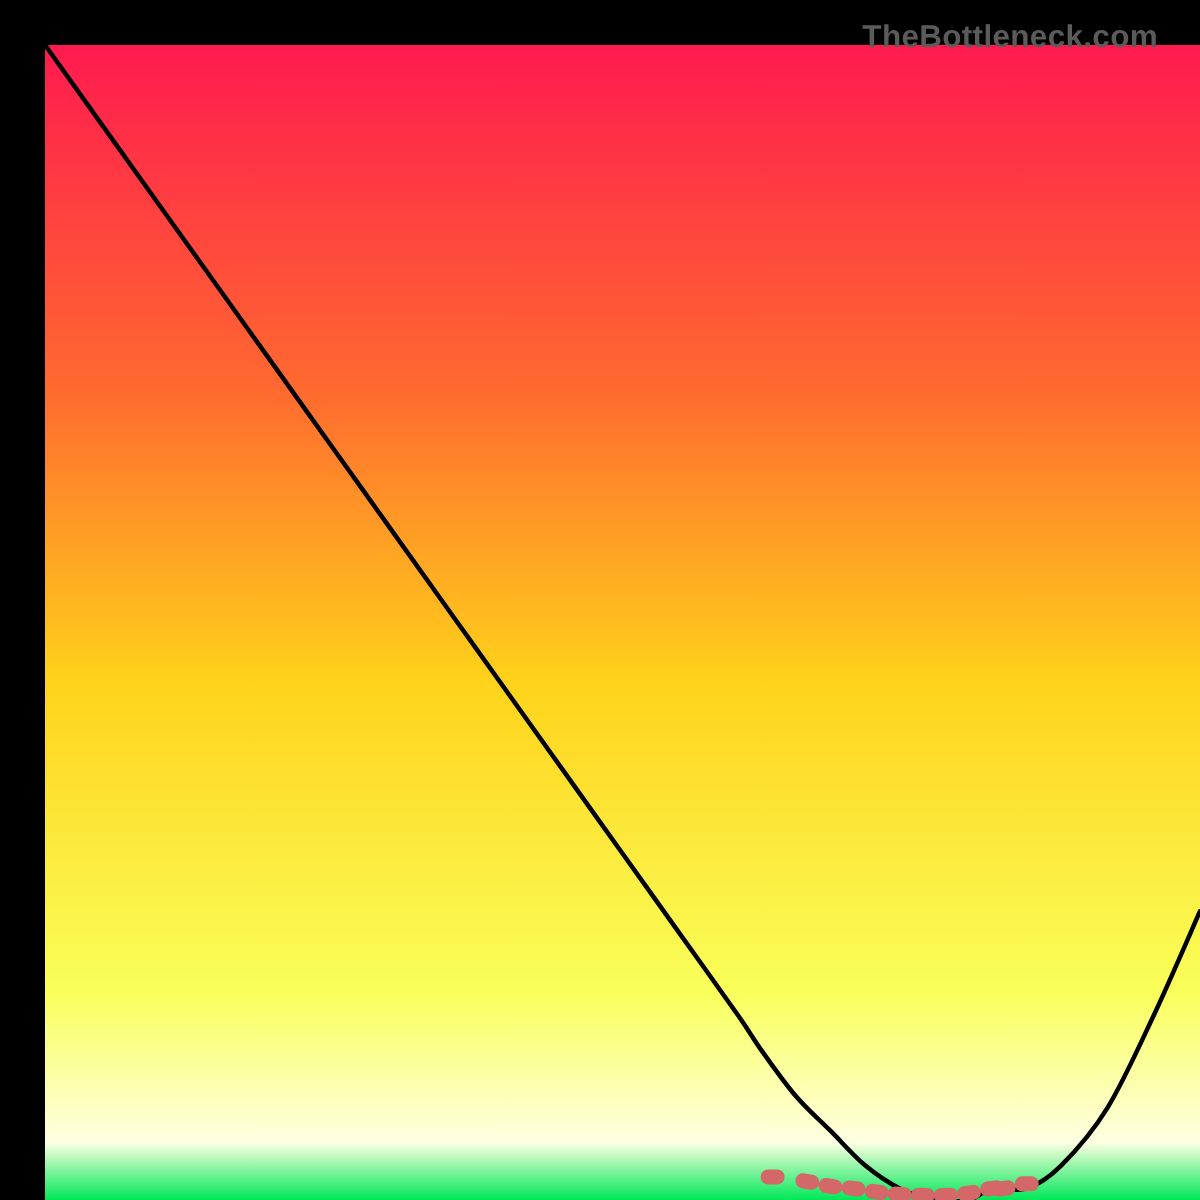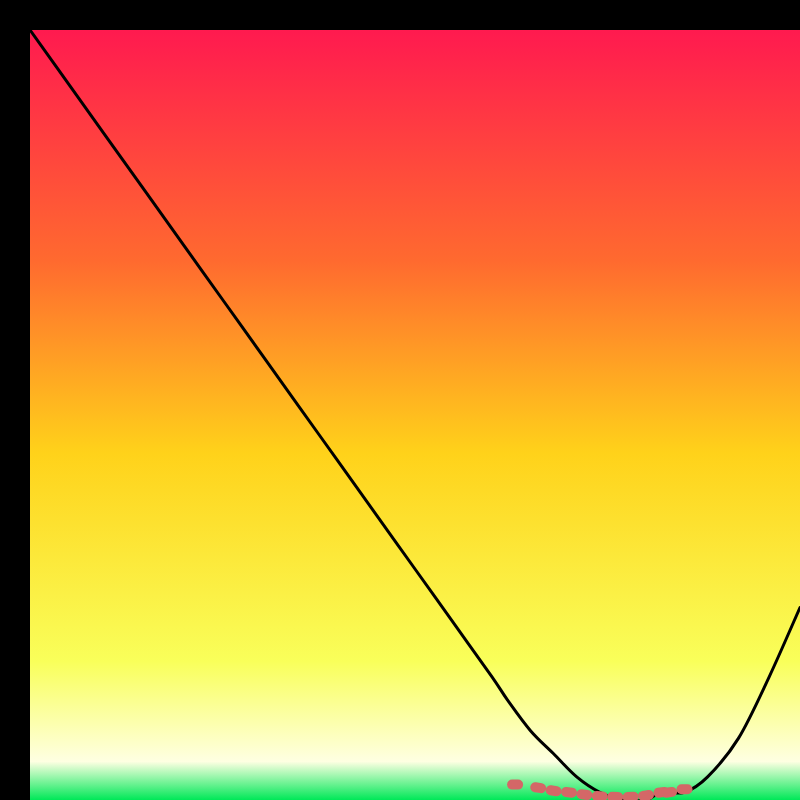--- a/index.html
+++ b/index.html
@@ -35,20 +35,21 @@
     font-weight: 600;
     z-index: 10;
     letter-spacing: 0.2px;
   }
   svg { display: block; }
 </style>
 </head>
 <body>
 
 <div class="frame">
+  <div class="watermark">TheBottleneck.com</div>
 
   <svg class="plot-area" width="770" height="770" viewBox="0 0 770 770">
     <defs>
       <linearGradient id="bg-grad" x1="0" y1="0" x2="0" y2="1">
         <stop id="g0" offset="0%" stop-color="#ff1a4f"></stop>
         <stop id="g1" offset="30%" stop-color="#ff6a2f"></stop>
         <stop id="g2" offset="55%" stop-color="#ffd21a"></stop>
         <stop id="g3" offset="82%" stop-color="#f9ff5a"></stop>
         <stop id="g4" offset="95%" stop-color="#feffe2"></stop>
         <stop id="g5" offset="100%" stop-color="#00e858"></stop>

